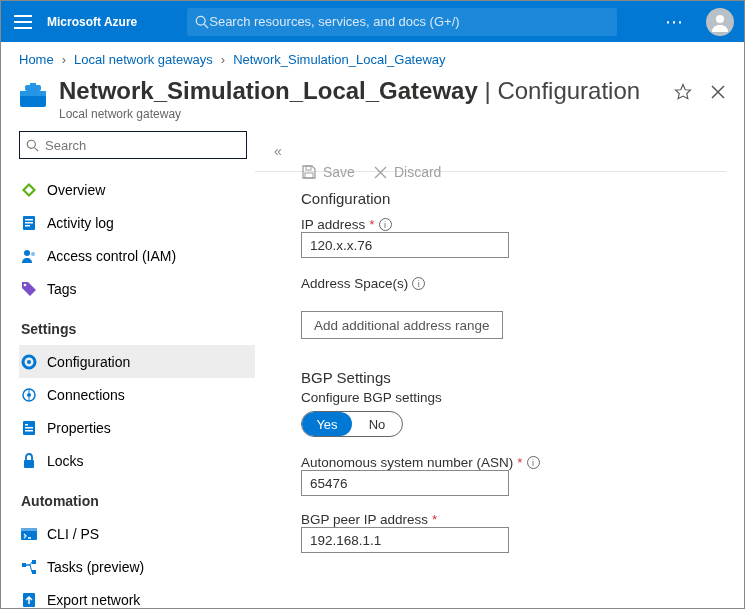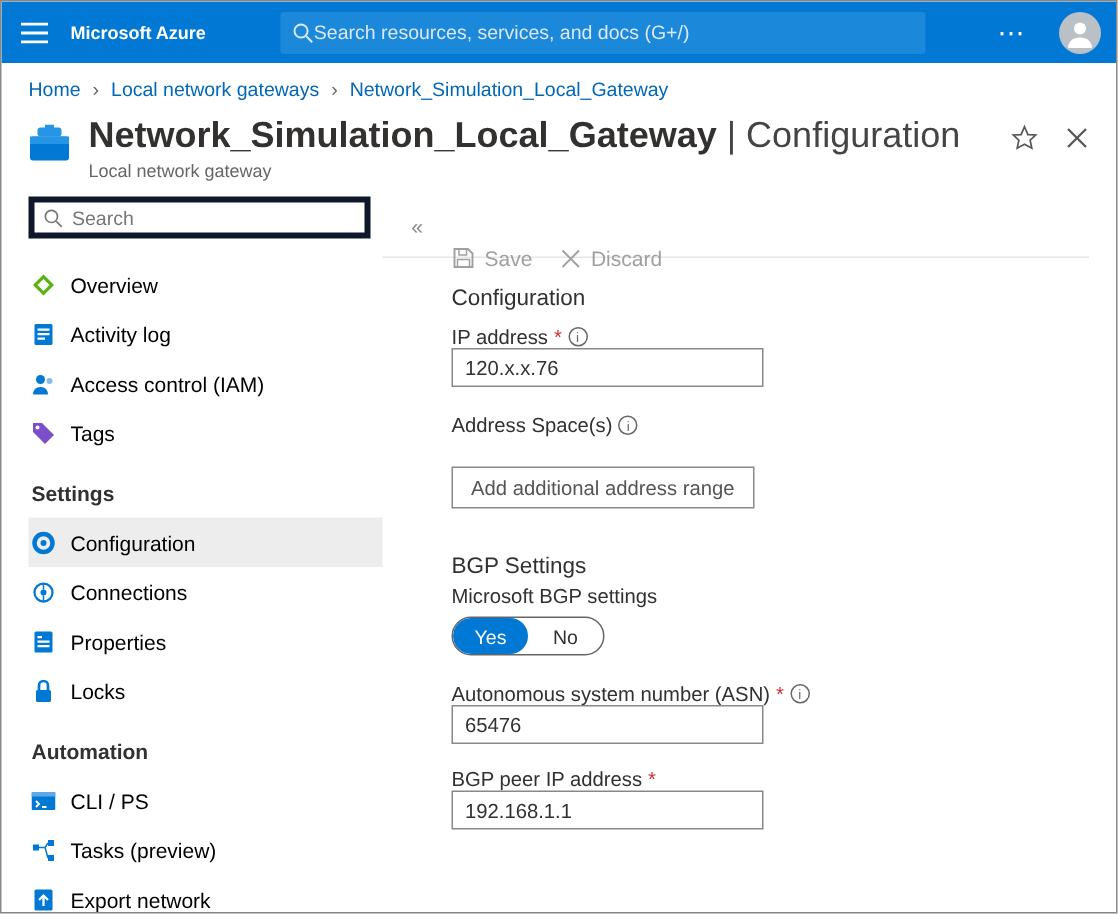--- a/index.html
+++ b/index.html
@@ -31,21 +31,21 @@
   .page-subtype { font-size:12px; color:#666; margin-top:2px;}
   .head-actions { display:flex; gap:18px; align-items:center; margin-top:6px;}
   .star-btn, .close-btn { cursor:pointer; color:#555;}
 
   
   .body { display:flex; padding: 0 18px 0 18px; height: calc(100% - 135px); }
   .leftcol { width:236px; flex-shrink:0; }
   .midgap { width:46px; display:flex; justify-content:center; padding-top:8px;}
   .rightcol { flex:1; min-width:0; padding-bottom:10px;}
 
-  .side-search { width:228px; height:28px; border:4px solid #0f172a; display:flex; align-items:center; padding:0 6px; font-size:13px; color:#666; margin-bottom:14px; background:#fff;}
+  .side-search { width:228px; height:28px; border:1px solid #0f172a; display:flex; align-items:center; padding:0 6px; font-size:13px; color:#666; margin-bottom:14px; background:#fff;}
   .side-search input { flex:1; border:none; outline:none; font-size:13px; color:#333; margin-left:6px;}
   .side-search input::placeholder{color:#767676;}
 
   .nav-group-title { font-size:14px; font-weight:600; color:#323130; margin:16px 0 8px 2px;}
   .nav-item { display:flex; align-items:center; height:33px; padding-left:2px; font-size:14px; color:#000000; cursor:pointer; width:236px; gap:10px;}
   .nav-item .nicon { width:16px; height:16px; display:flex; align-items:center; justify-content:center; flex-shrink:0;}
   .nav-item.active { background:#ededed; }
 
   
   .cmdbar { display:flex; gap:18px; align-items:center; height:30px; margin-top:4px; margin-bottom:6px; color:#a0a0a0; font-size:14px;}
@@ -293,21 +293,21 @@
     <div class="field-label" style="margin-top:18px;">
       <span>Address Space(s)</span> 
         <i class="info-i">i</i>
     </div>
     <div style="height:14px;"></div>
     <div class="addr-btn">
       <span>Add additional address range</span>
     </div>
 
     <div class="bgp-title">BGP Settings</div>
-    <div class="field-label" style="margin-top:2px;">Microsoft BGP settings</div>
+    <div class="field-label" style="margin-top:2px;">Configure BGP settings</div>
     <div class="toggle">
       <div class="opt yes">Yes</div>
       <div class="opt no">No</div>
     </div>
 
     <div class="field-label" style="margin-top:18px;">
       <span>Autonomous system number (ASN)</span> 
         <span class="req">*</span> 
         <i class="info-i">i</i>
     </div>

